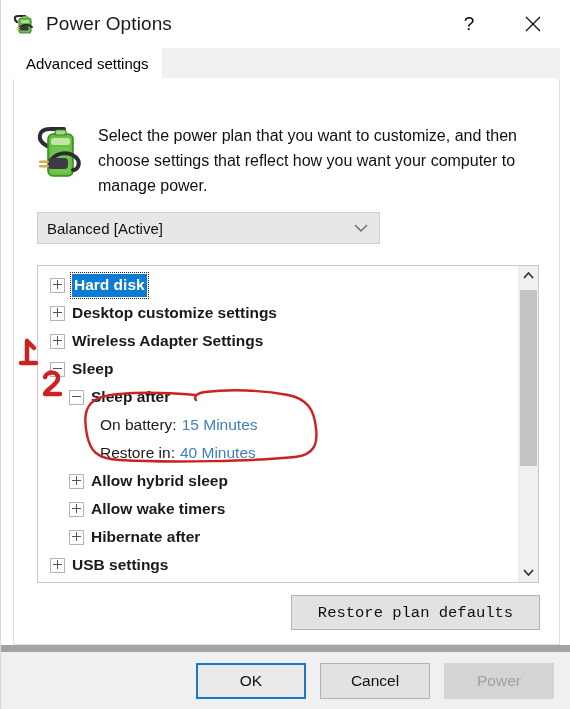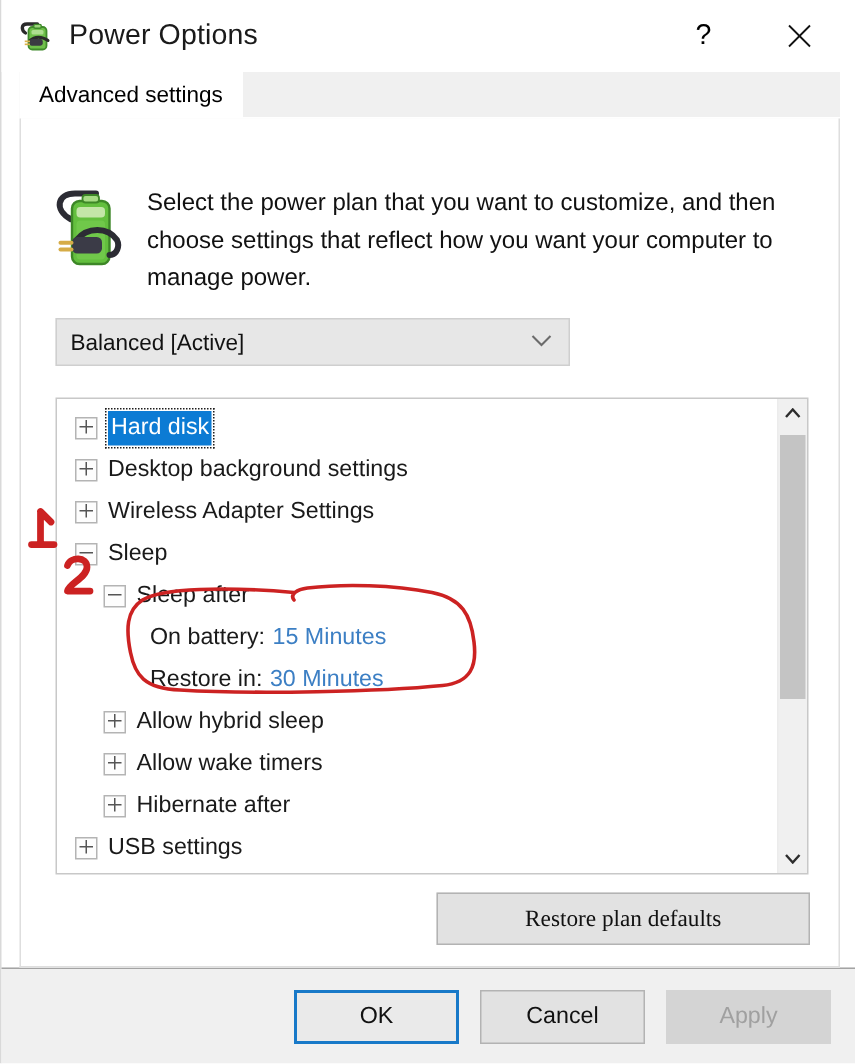--- a/index.html
+++ b/index.html
@@ -195,21 +195,21 @@
     width: 9px; height: 1px;
     background: #555;
   }
   .expander.plus::after {
     content: "";
     position: absolute;
     left: 6px; top: 1px;
     width: 1px; height: 9px;
     background: #555;
   }
-  .tlabel { line-height: 20px; }
+  .tlabel { line-height: 20px; font-weight: bold; }
   .trow.selected .tlabel {
     background: #0c7bd4;
     color: #ffffff;
     outline: 1px dotted #1c1c1c;
     outline-offset: 1px;
     padding: 1px 2px 2px 2px;
   }
   .setting-label { color: #1a1a1a; }
   .setting-value { color: #3c7fc4; padding-left: 5px; }
 
@@ -249,36 +249,36 @@
   #restore-btn {
     position: absolute;
     right: 19px;
     top: 12px;
     width: 249px;
     height: 35px;
     background: #e2e2e2;
     border: 1px solid #b3b3b3;
     font-size: 15.5px;
     color: #111;
-    font-family: Liberation Serif, serif;
+    font-family: Liberation Mono, monospace;
     cursor: default;
   }
 
   
   #buttonbar {
     flex: 0 0 64px;
     height: 64px;
     background: #f0f0f0;
     display: flex;
     align-items: center;
     justify-content: flex-end;
     padding-right: 16px;
     box-sizing: border-box;
     gap: 14px;
-    border-top: 1px solid #a3a3a3;
+    border-top: 7px solid #a3a3a3;
   }
   .dlgbtn {
     width: 110px;
     height: 36px;
     font-size: 15.5px;
     font-family: "Liberation Sans", sans-serif;
     background: #e2e2e2;
     border: 1px solid #b3b3b3;
     color: #111;
     cursor: default;
@@ -371,21 +371,21 @@
     <div id="treebox">
       <div id="tree">
 
         <div class="trow selected">
           <span class="expander plus"></span>
           <span class="tlabel">Hard disk</span>
         </div>
 
         <div class="trow">
           <span class="expander plus"></span>
-          <span class="tlabel">Desktop background settings</span>
+          <span class="tlabel">Desktop customize settings</span>
         </div>
 
         <div class="trow">
           <span class="expander plus"></span>
           <span class="tlabel">Wireless Adapter Settings</span>
         </div>
 
         <div class="trow">
           <span class="expander"></span>
           <span class="tlabel">Sleep</span>
@@ -396,21 +396,21 @@
           <span class="tlabel">Sleep after</span>
         </div>
 
         <div class="trow indent2">
           <span class="setting-label">On battery:</span>
           <span class="setting-value">15 Minutes</span>
         </div>
 
         <div class="trow indent2">
           <span class="setting-label">Restore in:</span>
-          <span class="setting-value">30 Minutes</span>
+          <span class="setting-value">40 Minutes</span>
         </div>
 
         <div class="trow indent1">
           <span class="expander plus"></span>
           <span class="tlabel">Allow hybrid sleep</span>
         </div>
 
         <div class="trow indent1">
           <span class="expander plus"></span>
           <span class="tlabel">Allow wake timers</span>
@@ -448,21 +448,21 @@
 
     <div id="restore-wrap">
       <button id="restore-btn">Restore plan defaults</button>
     </div>
 
   </div>
 
   <div id="buttonbar">
     <button class="dlgbtn" id="ok-btn">OK</button>
     <button class="dlgbtn" id="cancel-btn">Cancel</button>
-    <button class="dlgbtn" id="apply-btn">Apply</button>
+    <button class="dlgbtn" id="apply-btn">Power</button>
   </div>
 </div>
 
 <svg id="annotations" viewBox="0 0 570 709">
 
   <g>
     <path d="M27 363 L27 341 M27 341 L34 348 M21 363 L36 363" stroke="#cc2222" stroke-width="4.5" fill="none" stroke-linecap="round" stroke-linejoin="round"></path>
   </g>
 
   <g>

